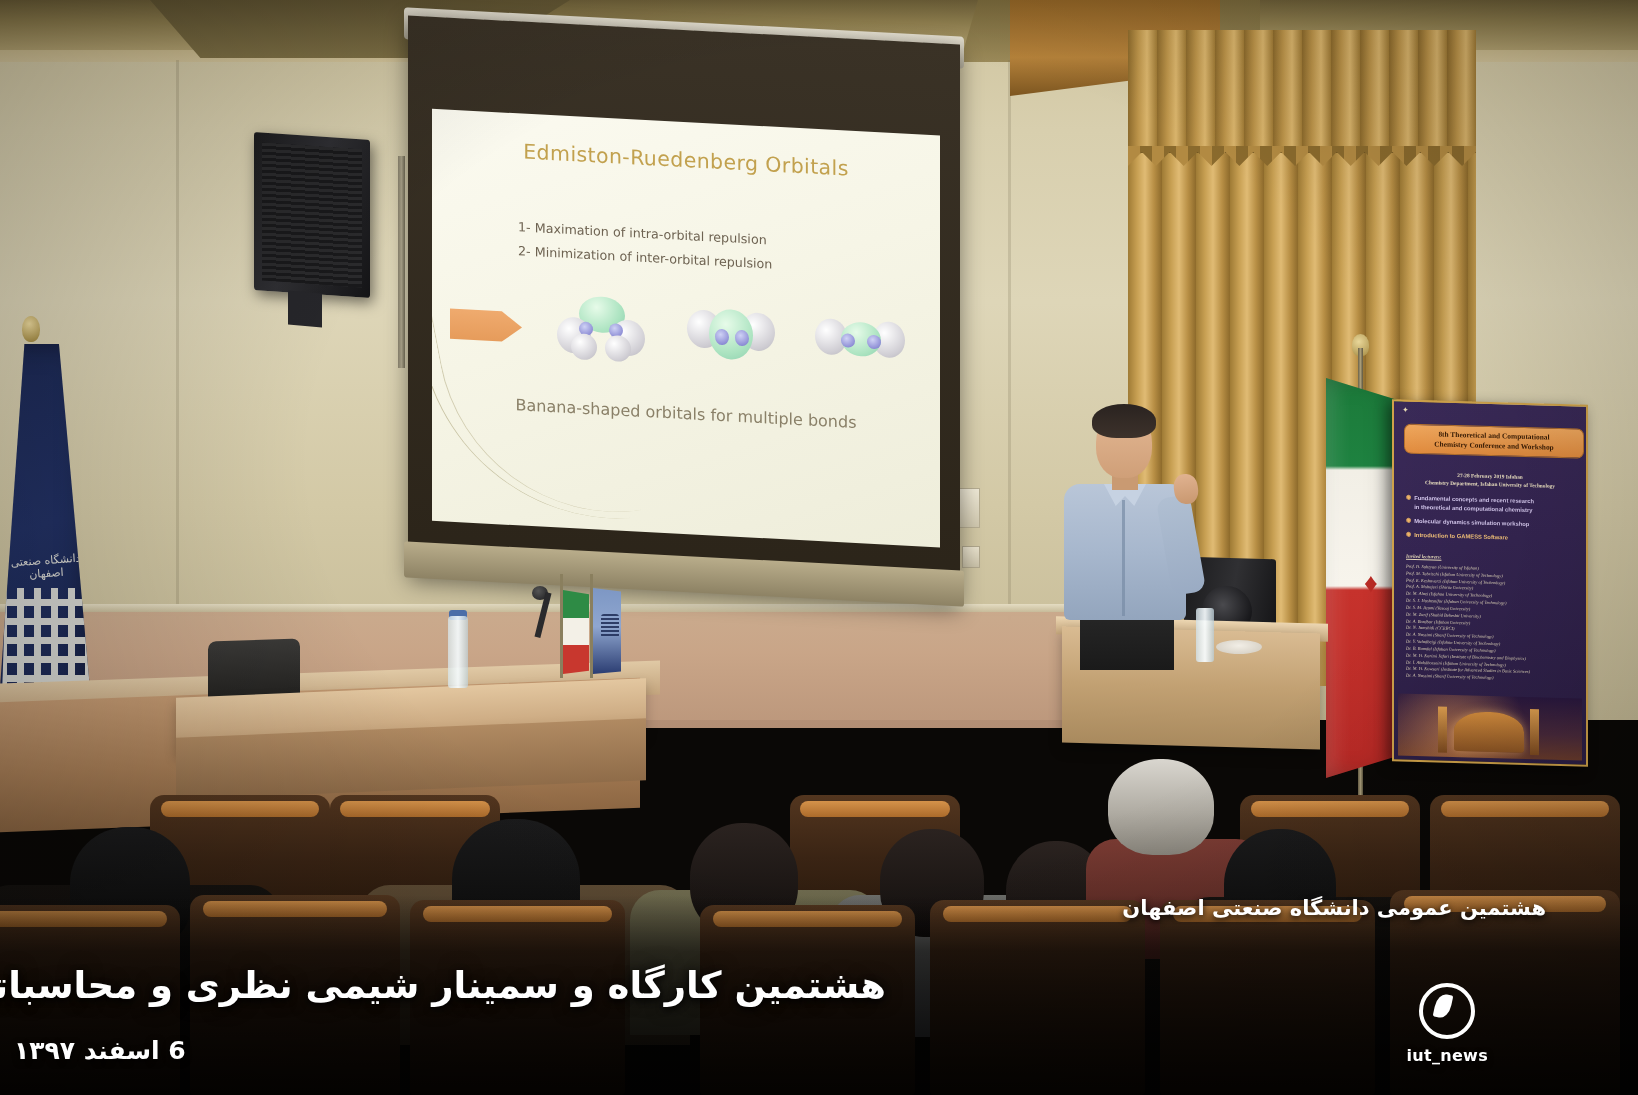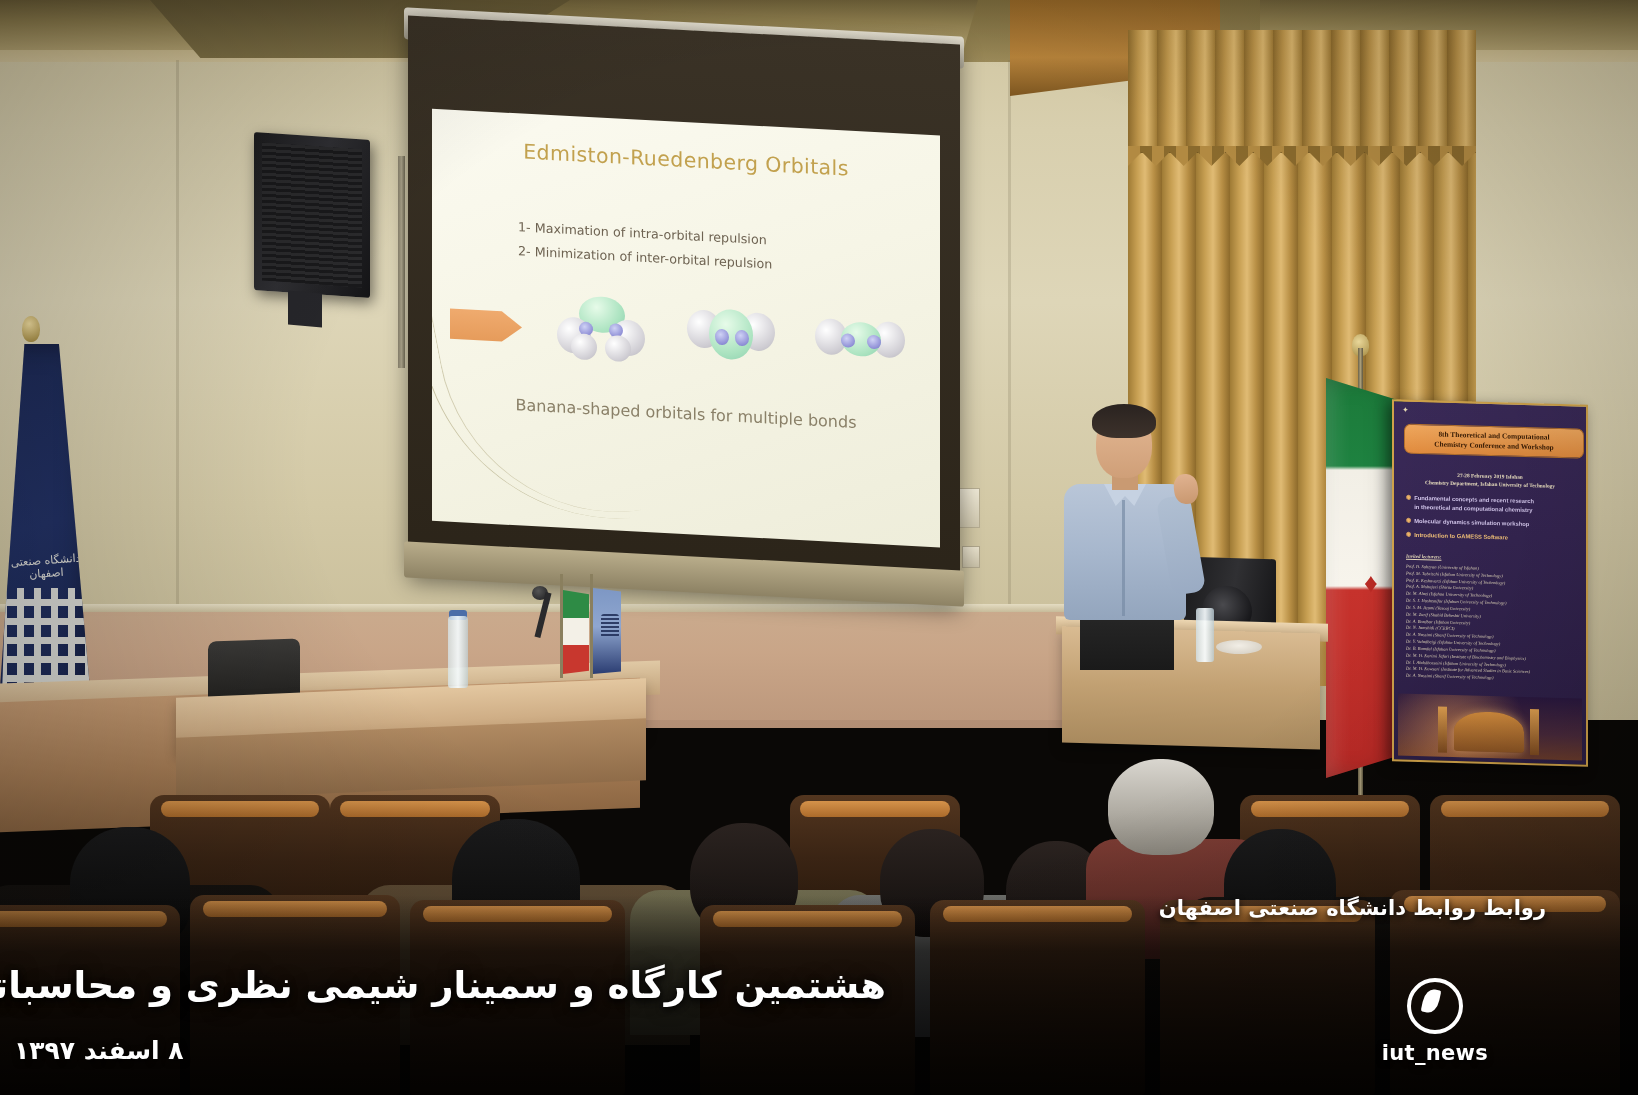--- a/index.html
+++ b/index.html
@@ -484,21 +484,21 @@
     color:#fff;font-size:21px;font-weight:bold;direction:rtl;
     white-space:nowrap;
     text-shadow:0 2px 6px rgba(0,0,0,.95);
     font-family:"DejaVu Sans",sans-serif;
   }
   .socials{
     position:absolute;right:150px;bottom:30px;display:flex;gap:72px;
   }
   .soc{display:flex;flex-direction:column;align-items:center;gap:7px;}
   .soc-handle{
-    color:#fff;font-size:21px;font-weight:bold;letter-spacing:.3px;
+    color:#fff;font-size:16px;font-weight:bold;letter-spacing:.3px;
     text-shadow:0 2px 6px rgba(0,0,0,.95);
     font-family:"DejaVu Sans",sans-serif;
   }
   .ico-soroush{
     width:48px;height:48px;border-radius:50%;
     border:4px solid #fff;position:relative;
   }
   .ico-soroush:after{
     content:"";position:absolute;left:12px;top:7px;width:16px;height:24px;
     background:#fff;border-radius:60% 10% 60% 10%;transform:rotate(12deg);
@@ -760,23 +760,23 @@
     <div class="seat" style="left:410px;width:215px;height:195px;bottom:0;"></div>
     <div class="seat" style="left:700px;width:215px;height:190px;bottom:0;"></div>
     <div class="seat" style="left:930px;width:215px;height:195px;bottom:0;"></div>
     <div class="seat" style="left:1160px;width:215px;height:195px;bottom:0;"></div>
     <div class="seat" style="left:1390px;width:230px;height:205px;bottom:0;"></div>
   </div>
 
   <div class="vignette"></div>
   <div class="cap-band"></div>
 
-  <div class="wm-org">روابط روابط دانشگاه صنعتی اصفهان</div>
+  <div class="wm-org">هشتمین عمومی دانشگاه صنعتی اصفهان</div>
   <div class="cap-title">هشتمین کارگاه و سمینار شیمی نظری و محاسباتی</div>
-  <div class="cap-date">۸ اسفند ۱۳۹۷</div>
+  <div class="cap-date">6 اسفند ۱۳۹۷</div>
 
   <div class="socials">
     <div class="soc">
       <div class="ico-soroush"></div>
       <div class="soc-handle">iut_news</div>
     </div>
   </div>
 
 </div>
 

